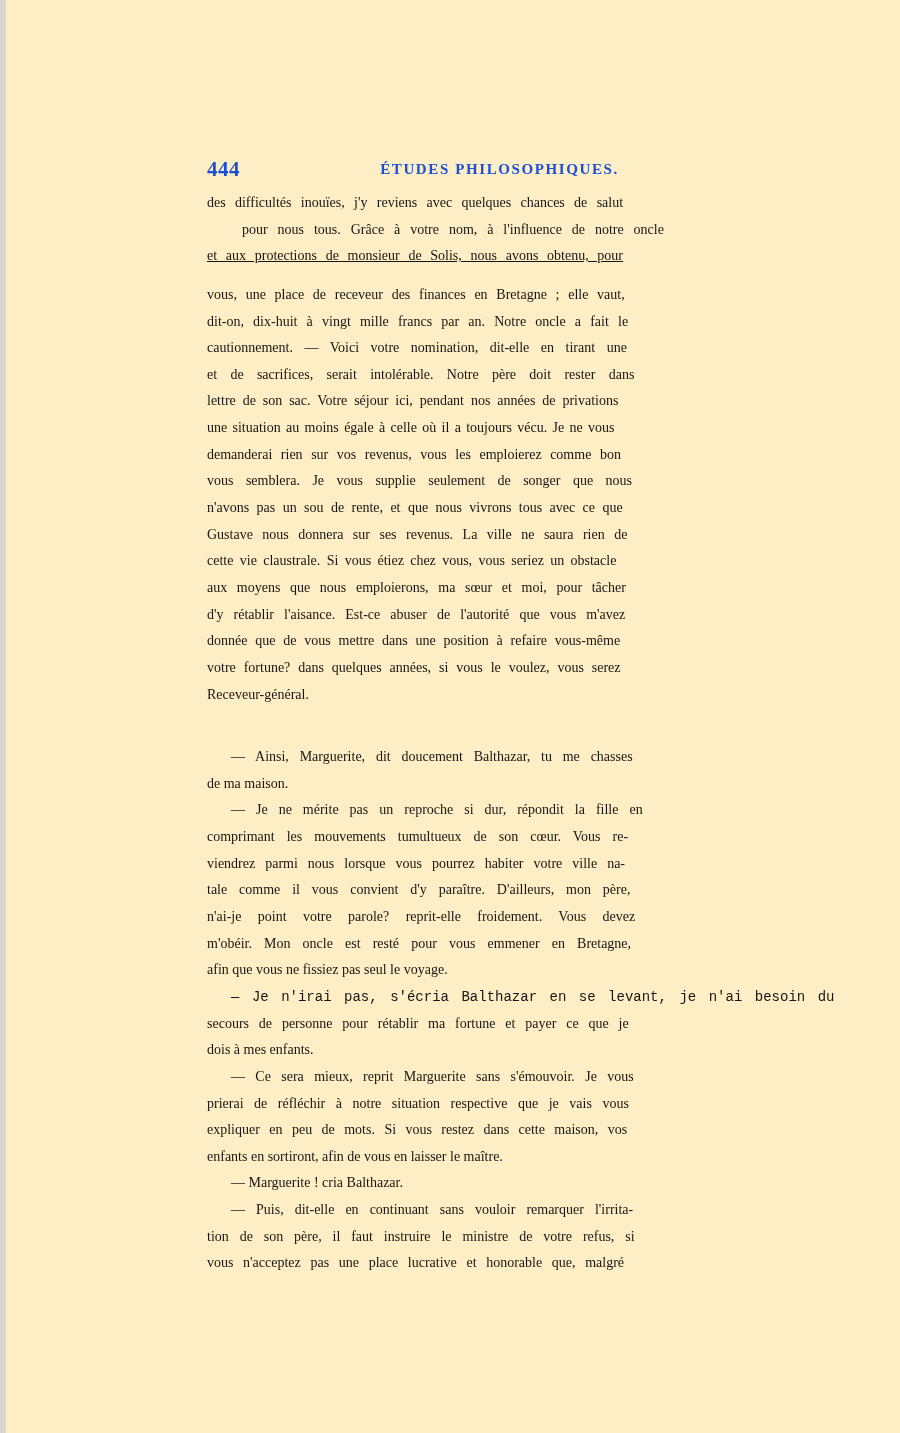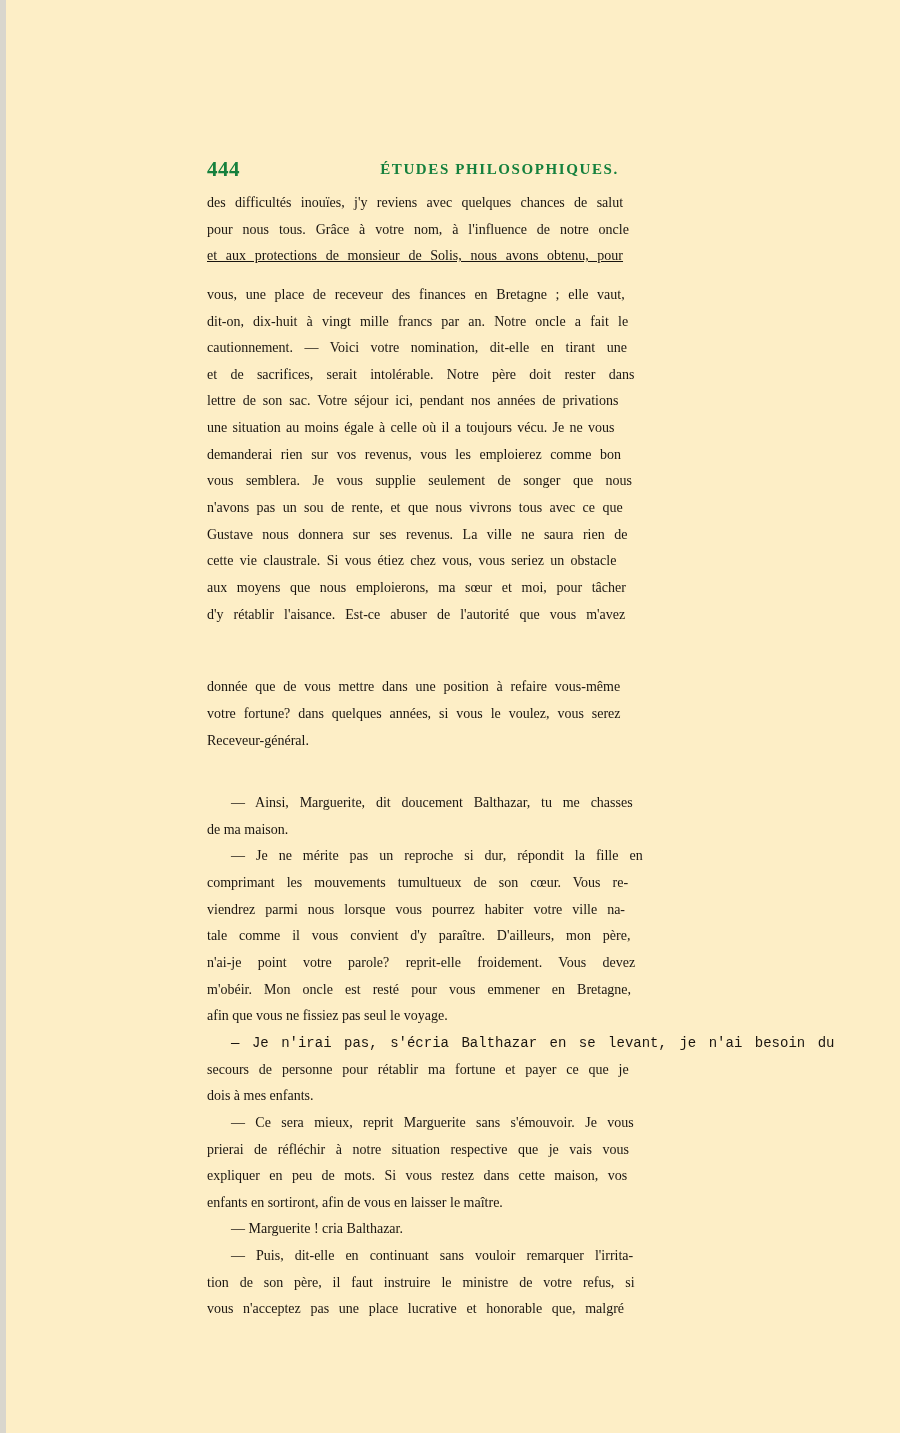--- a/index.html
+++ b/index.html
@@ -25,21 +25,21 @@
       width: 894px; height: 1433px;
       background: #fdeec6;
     }
     .header {
       position: absolute;
       left: 207px;
       top: 157px;
       width: 585px;
       height: 26px;
       font-family: "Liberation Serif", "DejaVu Serif", serif;
-      color: #15803d;
+      color: #1d4ed8;
     }
     .page-number {
       position: absolute;
       left: 0;
       top: 0;
       font-size: 21px;
       font-weight: bold;
       letter-spacing: 0.5px;
     }
     .running-title {
@@ -83,36 +83,36 @@
 <div class="edge-left"></div>
 <div class="page"></div>
 
 <div class="header">
   <span class="page-number">444</span>
   <span class="running-title">ÉTUDES PHILOSOPHIQUES.</span>
 </div>
 
 <div class="body-text" id="body-text">
     <span class="line" style="word-spacing: 5.80729px; text-align: left; text-align-last: left;">des difficultés inouïes, j'y reviens avec quelques chances de salut</span>
-    <span class="line" style="word-spacing: 6.42614px; text-align: center; text-align-last: left;">pour nous tous. Grâce à votre nom, à l'influence de notre oncle</span>
+    <span class="line" style="word-spacing: 6.42614px; text-align: center; text-align-last: left; margin-left: 35px;">pour nous tous. Grâce à votre nom, à l'influence de notre oncle</span>
     <span class="line" style="word-spacing: 5.20781px; text-align: left; text-align-last: left; text-decoration: underline;">et aux protections de monsieur de Solis, nous avons obtenu, pour</span>
     <span class="line" style="word-spacing: 5.21449px; text-align: left; text-align-last: left; margin-top: 12px;">vous, une place de receveur des finances en Bretagne ; elle vaut,</span>
     <span class="line" style="word-spacing: 5.67578px; text-align: left; text-align-last: left;">dit-on, dix-huit à vingt mille francs par an. Notre oncle a fait le</span>
     <span class="line" style="word-spacing: 8.0332px; text-align: left; text-align-last: left;">cautionnement. — Voici votre nomination, dit-elle en tirant une</span>
     <span class="line" style="word-spacing: 9.78819px; text-align: left; text-align-last: left;">et de sacrifices, serait intolérable. Notre père doit rester dans</span>
     <span class="line" style="word-spacing: 3.41051px; text-align: left; text-align-last: left;">lettre de son sac. Votre séjour ici, pendant nos années de privations</span>
     <span class="line" style="word-spacing: 1.8125px; text-align: left; text-align-last: left;">une situation au moins égale à celle où il a toujours vécu. Je ne vous</span>
     <span class="line" style="word-spacing: 5.03646px; text-align: center; text-align-last: left;">demanderai rien sur vos revenus, vous les emploierez comme bon</span>
     <span class="line" style="word-spacing: 8.95139px; text-align: left; text-align-last: left;">vous semblera. Je vous supplie seulement de songer que nous</span>
     <span class="line" style="word-spacing: 3.90144px; text-align: left; text-align-last: left;">n'avons pas un sou de rente, et que nous vivrons tous avec ce que</span>
     <span class="line" style="word-spacing: 5.98438px; text-align: left; text-align-last: left;">Gustave nous donnera sur ses revenus. La ville ne saura rien de</span>
     <span class="line" style="word-spacing: 2.82955px; text-align: left; text-align-last: left;">cette vie claustrale. Si vous étiez chez vous, vous seriez un obstacle</span>
     <span class="line" style="word-spacing: 6.12188px; text-align: left; text-align-last: left;">aux moyens que nous emploierons, ma sœur et moi, pour tâcher</span>
     <span class="line" style="word-spacing: 6.5625px; text-align: left; text-align-last: left;">d'y rétablir l'aisance. Est-ce abuser de l'autorité que vous m'avez</span>
-    <span class="line" style="word-spacing: 4.30469px; text-align: left; text-align-last: left; margin-top: 46px;">donnée que de vous mettre dans une position à refaire vous-même</span>
+    <span class="line" style="word-spacing: 4.30469px; text-align: left; text-align-last: left;">donnée que de vous mettre dans une position à refaire vous-même</span>
     <span class="line" style="word-spacing: 4.41875px; text-align: left; text-align-last: left;">votre fortune? dans quelques années, si vous le voulez, vous serez</span>
     <span class="line last">Receveur-général.</span>
     <span class="line indent" style="word-spacing: 7.29492px; text-align: left; text-align-last: left; margin-top: 36px;">— Ainsi, Marguerite, dit doucement Balthazar, tu me chasses</span>
     <span class="line last">de ma maison.</span>
     <span class="line indent" style="word-spacing: 7.49219px; text-align: left; text-align-last: left;">— Je ne mérite pas un reproche si dur, répondit la fille en</span>
     <span class="line" style="word-spacing: 8.52539px; text-align: left; text-align-last: left;">comprimant les mouvements tumultueux de son cœur. Vous re-</span>
     <span class="line" style="word-spacing: 6.49132px; text-align: left; text-align-last: left;">viendrez parmi nous lorsque vous pourrez habiter votre ville na-</span>
     <span class="line" style="word-spacing: 8.39062px; text-align: center; text-align-last: left;">tale comme il vous convient d'y paraître. D'ailleurs, mon père,</span>
     <span class="line" style="word-spacing: 12.8906px; text-align: left; text-align-last: left;">n'ai-je point votre parole? reprit-elle froidement. Vous devez</span>
     <span class="line" style="word-spacing: 8.60938px; text-align: left; text-align-last: left;">m'obéir. Mon oncle est resté pour vous emmener en Bretagne,</span>

